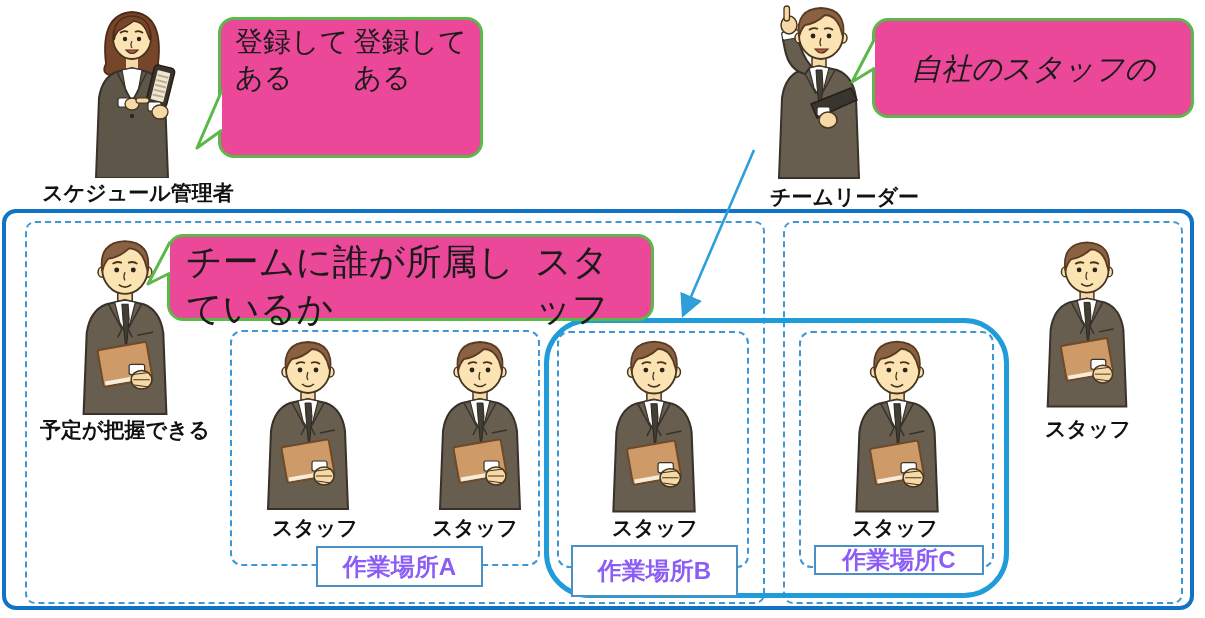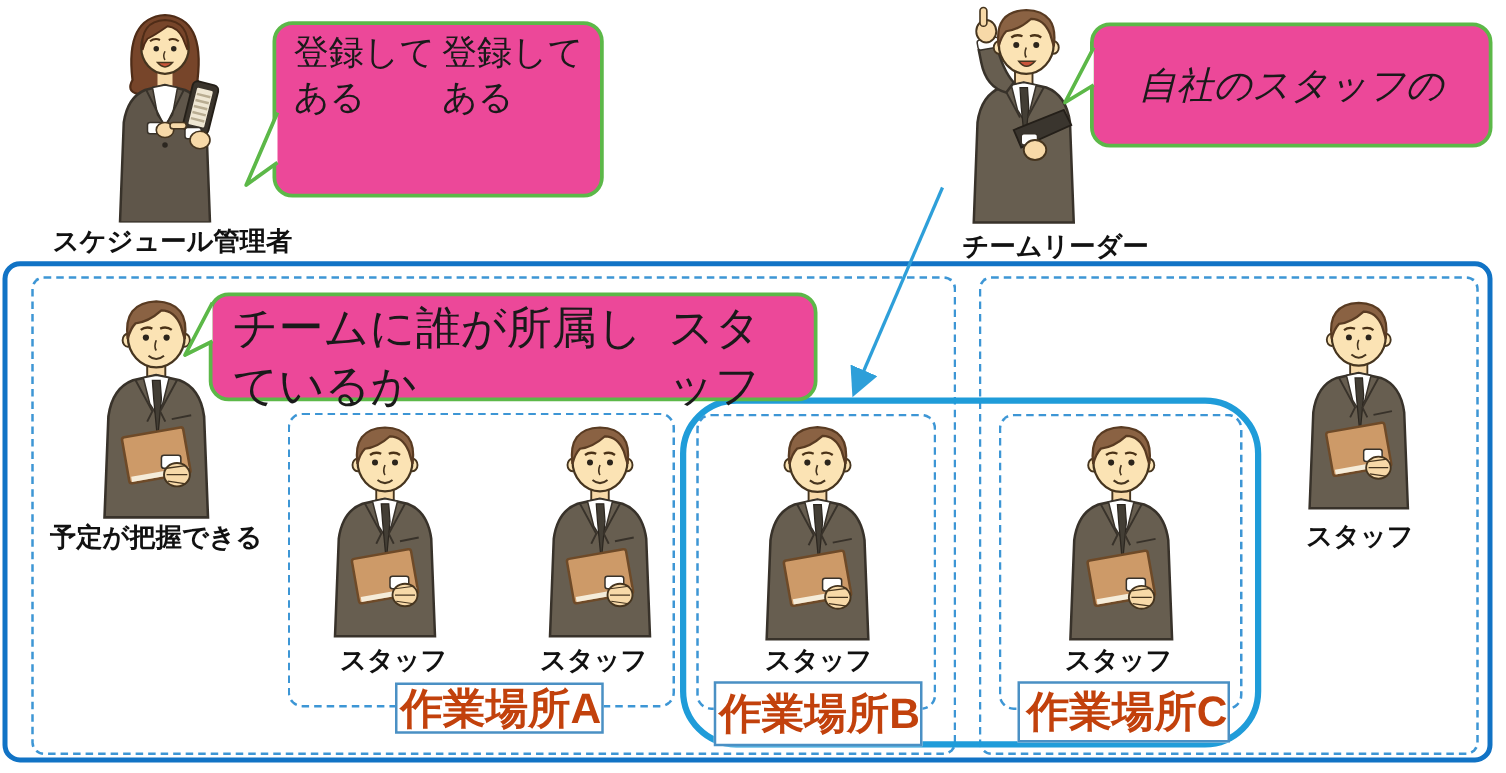--- a/index.html
+++ b/index.html
@@ -13,26 +13,26 @@
   .dashed-box{border:2px dashed #3d96d5;border-radius:10px;box-sizing:border-box;z-index:1;background:transparent;}
   .left-group{left:25px;top:221px;width:740px;height:383px;}
   .right-group{left:783px;top:221px;width:400px;height:383px;}
   .site-a{left:230px;top:330px;width:310px;height:236px;border-radius:12px;}
   .site-b{left:557px;top:331px;width:192px;height:237px;border-radius:12px;}
   .site-c{left:799px;top:331px;width:195px;height:237px;border-radius:12px;}
   .highlight-box{left:544px;top:318px;width:465px;height:280px;border:5px solid #1f9cd9;border-radius:45px;box-sizing:border-box;z-index:3;}
   
   .site-label{
     background:#ffffff;border:2px solid #4a90c4;box-sizing:border-box;z-index:4;
-    display:flex;align-items:center;justify-content:flex-end;
-    font-size:34px;font-weight:bold;color:#c2410c;
+    display:flex;align-items:center;justify-content:center;
+    font-size:24px;font-weight:bold;color:#8b5cf6;
   }
   .site-label-a{left:316px;top:546px;width:167px;height:41px;}
   .site-label-b{left:571px;top:545px;width:167px;height:52px;}
-  .site-label-c{left:814px;top:545px;width:170px;height:49px;}
+  .site-label-c{left:814px;top:545px;width:170px;height:30px;}
   
   .person-label{font-size:21px;font-weight:bold;color:#111;text-align:center;z-index:4;white-space:nowrap;}
   
   .figure{z-index:2;}
   .figure svg{display:block;width:100%;height:100%;}
   
   .bubble{
     background:#ec4899;border:3px solid #5cb848;border-radius:16px;box-sizing:border-box;z-index:5;
     display:flex;flex-direction:row;justify-content:center;
     color:#1a1a1a;

